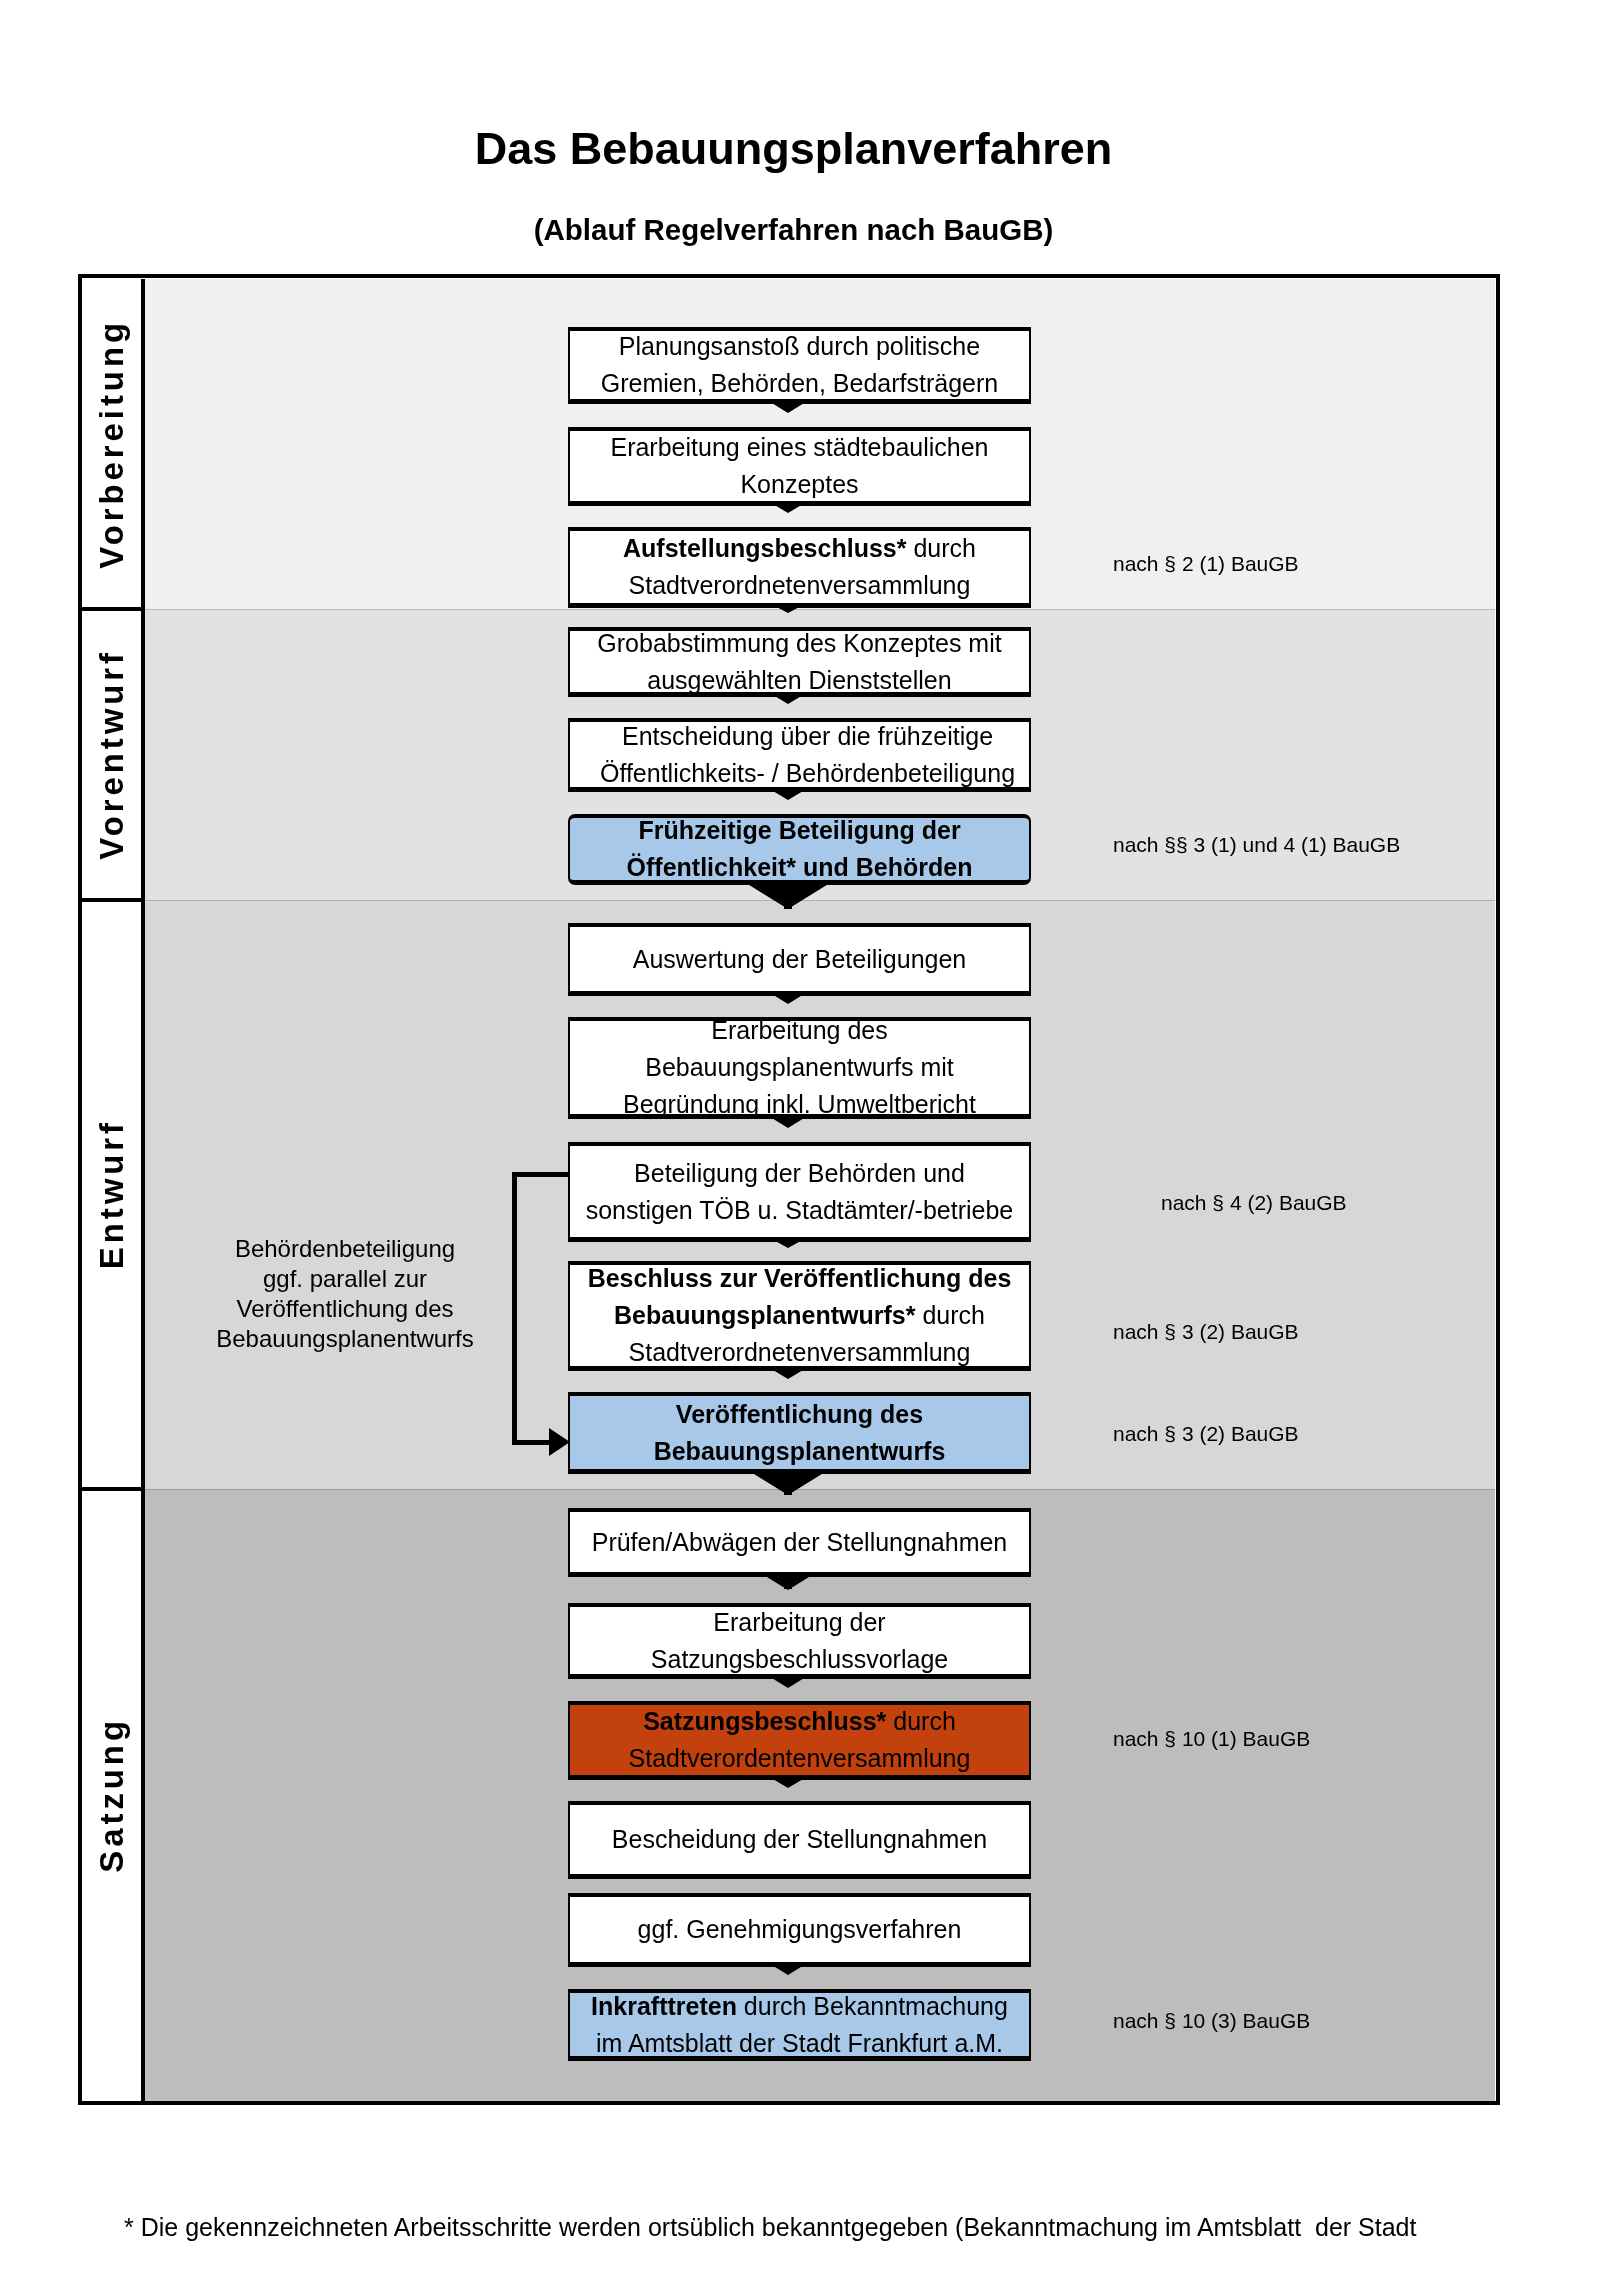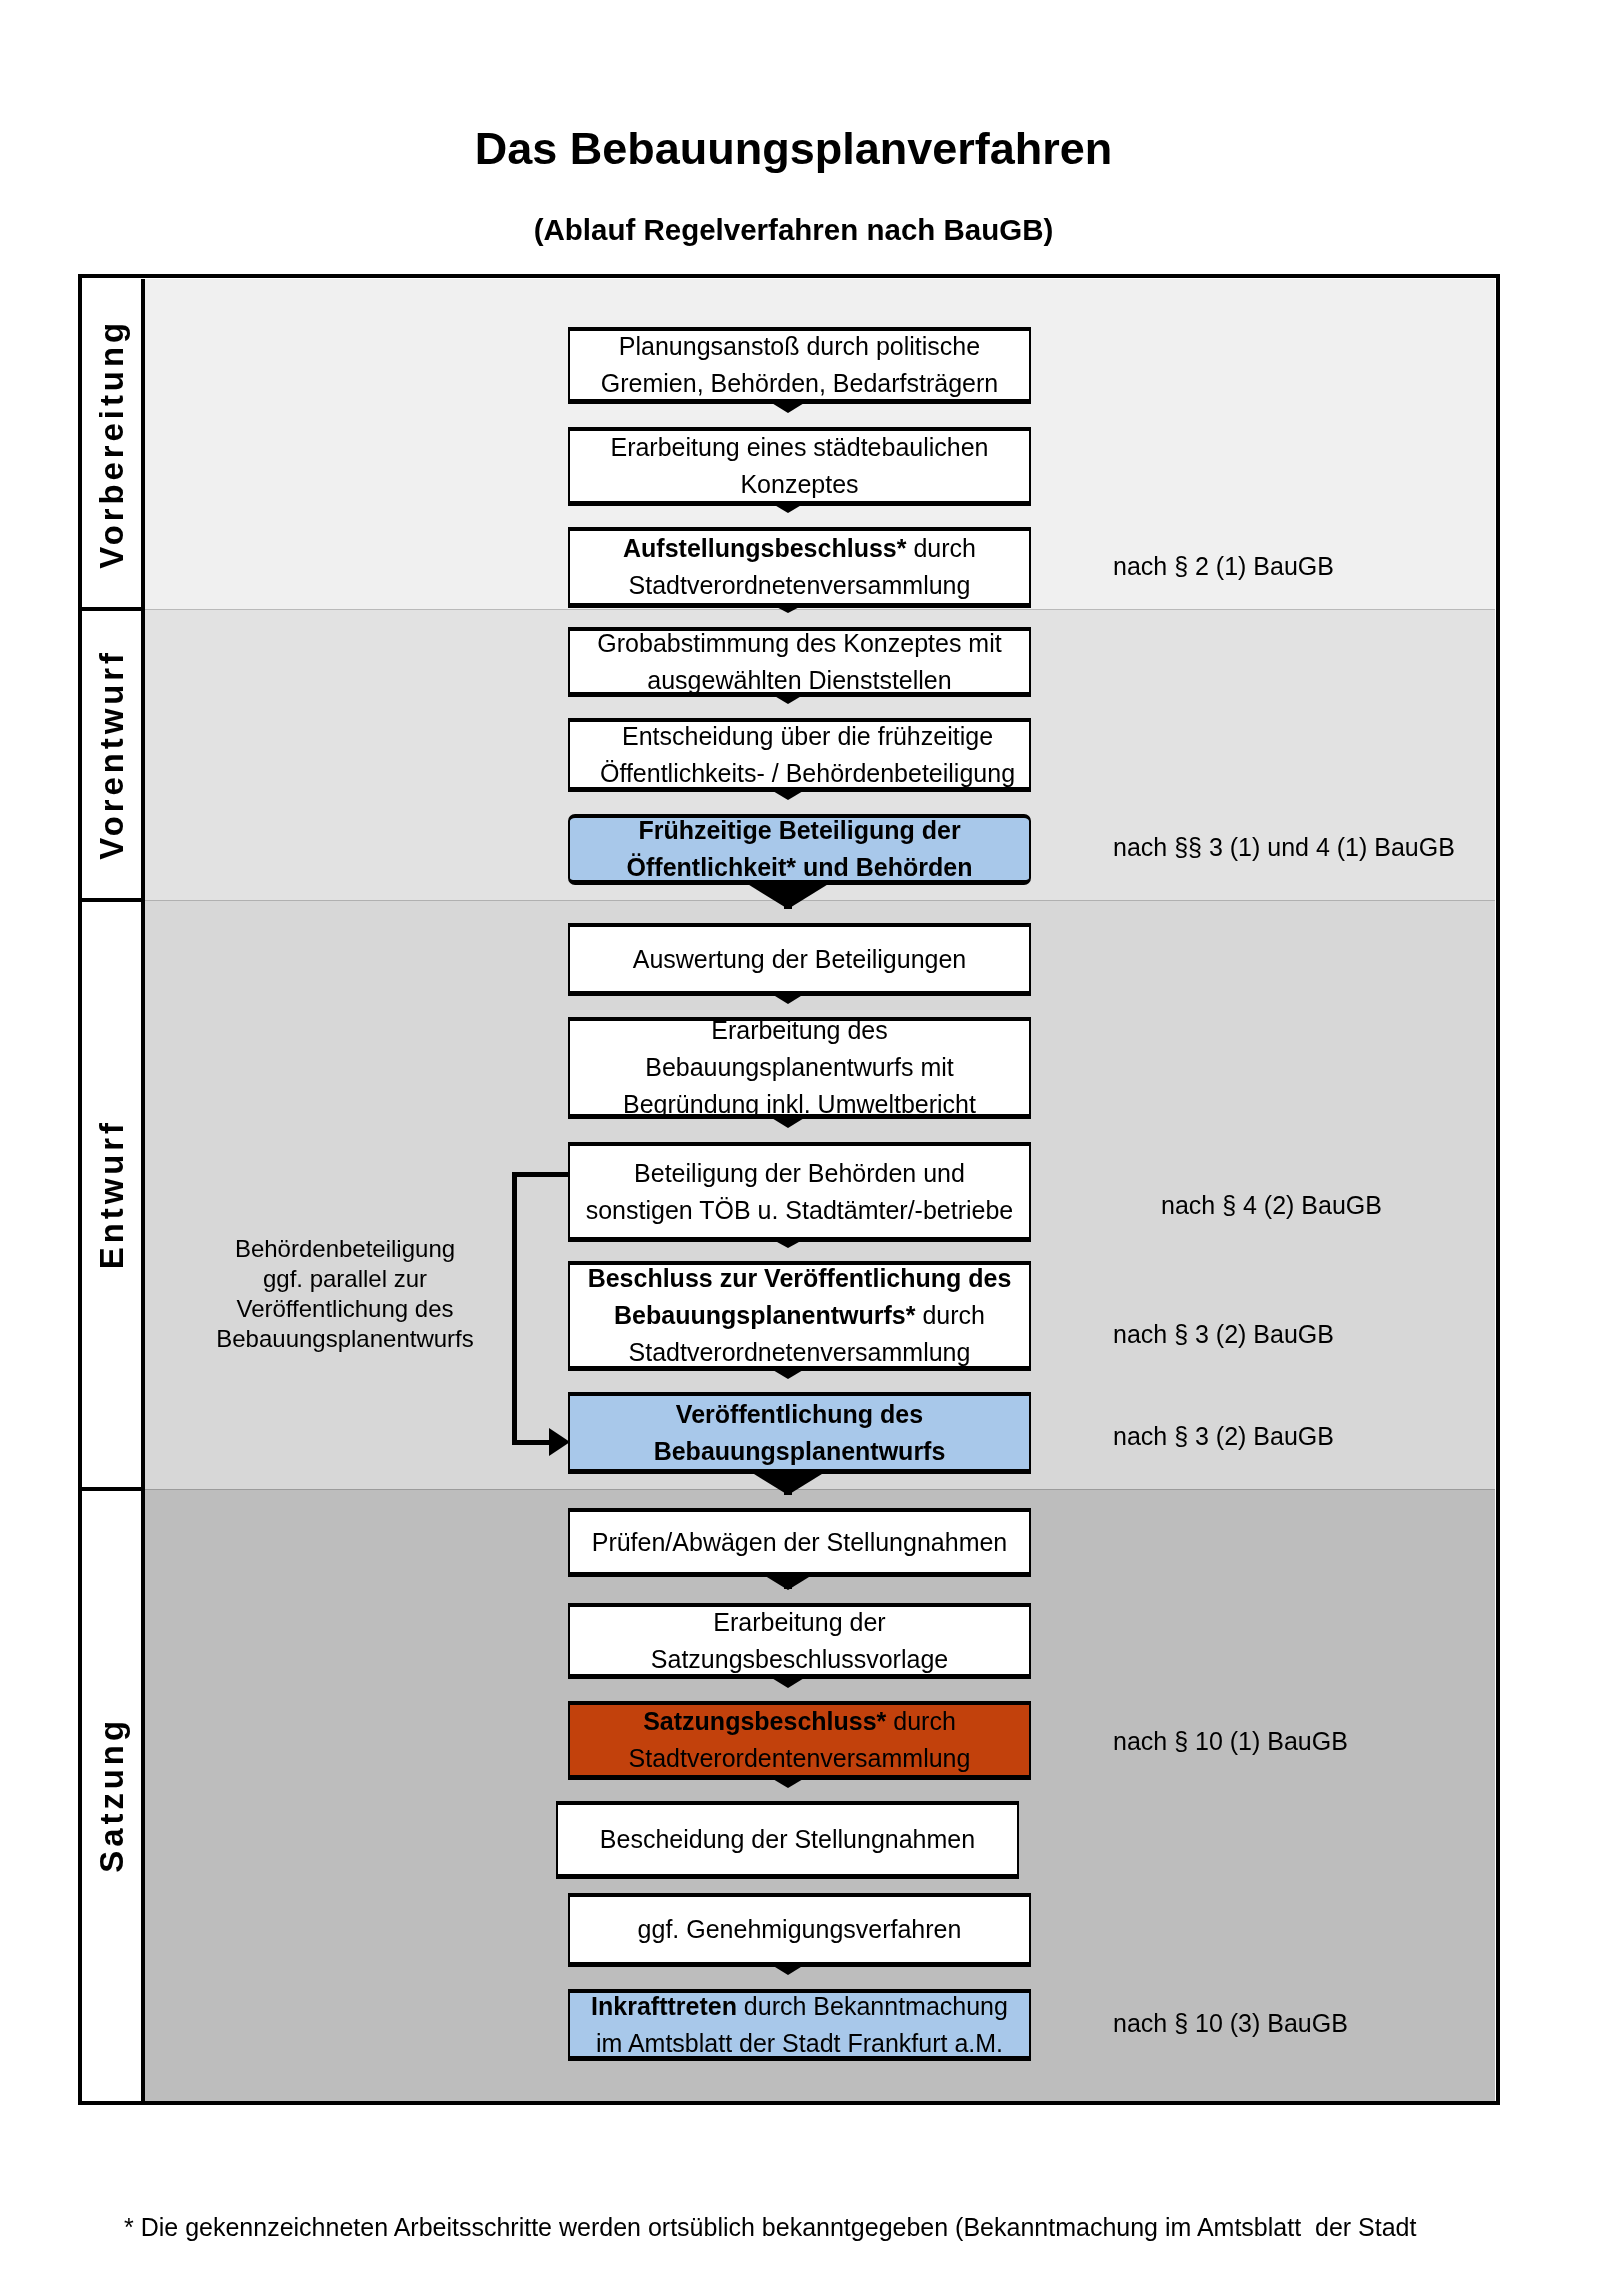--- a/index.html
+++ b/index.html
@@ -18,21 +18,21 @@
   .labelcell{display:flex;align-items:center;justify-content:center;z-index:3;}
   .phase-label{writing-mode:vertical-rl;transform:rotate(180deg);
                font-weight:bold;font-size:33px;letter-spacing:3.9px;white-space:nowrap;}
   .box{box-sizing:border-box;background:#fff;border:2.6px solid #000;
        border-top-width:4.6px;border-bottom-width:5.2px;
        display:flex;flex-direction:column;justify-content:center;align-items:center;
        text-align:center;font-size:25px;line-height:37px;white-space:nowrap;z-index:3;margin-top:16px;}
   .box .b{font-weight:bold;}
   .arrow-stem{background:#000;z-index:2;}
   .arrow-head{width:0;height:0;z-index:2;}
-  .ref{font-size:25px;white-space:nowrap;z-index:3;}
+  .ref{font-size:21px;white-space:nowrap;z-index:3;}
   .note{font-size:24px;line-height:30px;text-align:center;z-index:3;}
   .bracket{background:#000;z-index:2;}
   .bracket-head{width:0;height:0;border-top:14.4px solid transparent;
                 border-bottom:14.4px solid transparent;border-left:21px solid #000;z-index:2;}
   #footnote{left:124px;top:2135px;width:1401px;font-size:25px;line-height:37px;
             white-space:pre-wrap;z-index:1;}
 </style>
 </head>
 <body>
 
@@ -140,21 +140,21 @@
       <div><span>Prüfen/Abwägen der Stellungnahmen</span></div>
     </div>
     <div class="abs box" style="left: 568px; width: 463px; top: 1587px; height: 76px; background: rgb(255, 255, 255);">
       <div><span>Erarbeitung der</span></div>
       <div><span>Satzungsbeschlussvorlage</span></div>
     </div>
     <div class="abs box" style="left: 568px; width: 463px; top: 1685px; height: 79px; background: #c2410c;">
       <div><span class="b">Satzungsbeschluss*</span><span> durch</span></div>
       <div><span>Stadtverordentenversammlung</span></div>
     </div>
-    <div class="abs box" style="left: 556px; width: 463px; top: 1785px; height: 78px; background: rgb(255, 255, 255);">
+    <div class="abs box" style="left: 568px; width: 463px; top: 1785px; height: 78px; background: rgb(255, 255, 255);">
       <div><span>Bescheidung der Stellungnahmen</span></div>
     </div>
     <div class="abs box" style="left: 568px; width: 463px; top: 1877px; height: 74px; background: rgb(255, 255, 255);">
       <div><span>ggf. Genehmigungsverfahren</span></div>
     </div>
     <div class="abs box" style="left: 568px; width: 463px; top: 1973px; height: 72px; background: rgb(168, 200, 234);">
       <div><span class="b">Inkrafttreten</span><span> durch Bekanntmachung</span></div>
       <div><span>im Amtsblatt der Stadt Frankfurt a.M.</span></div>
     </div>
     <div class="abs ref" style="left: 1113px; top: 552px;">nach § 2 (1) BauGB</div>

